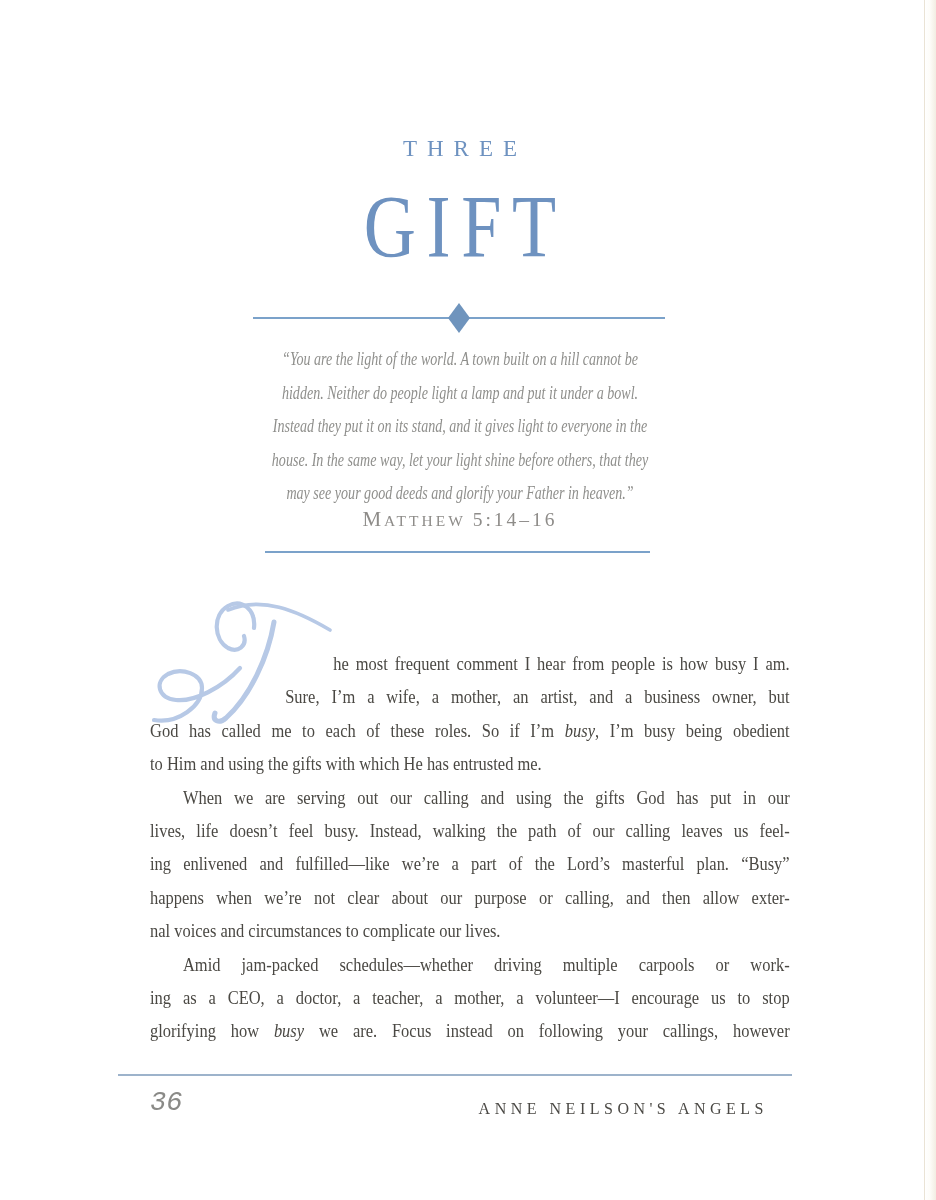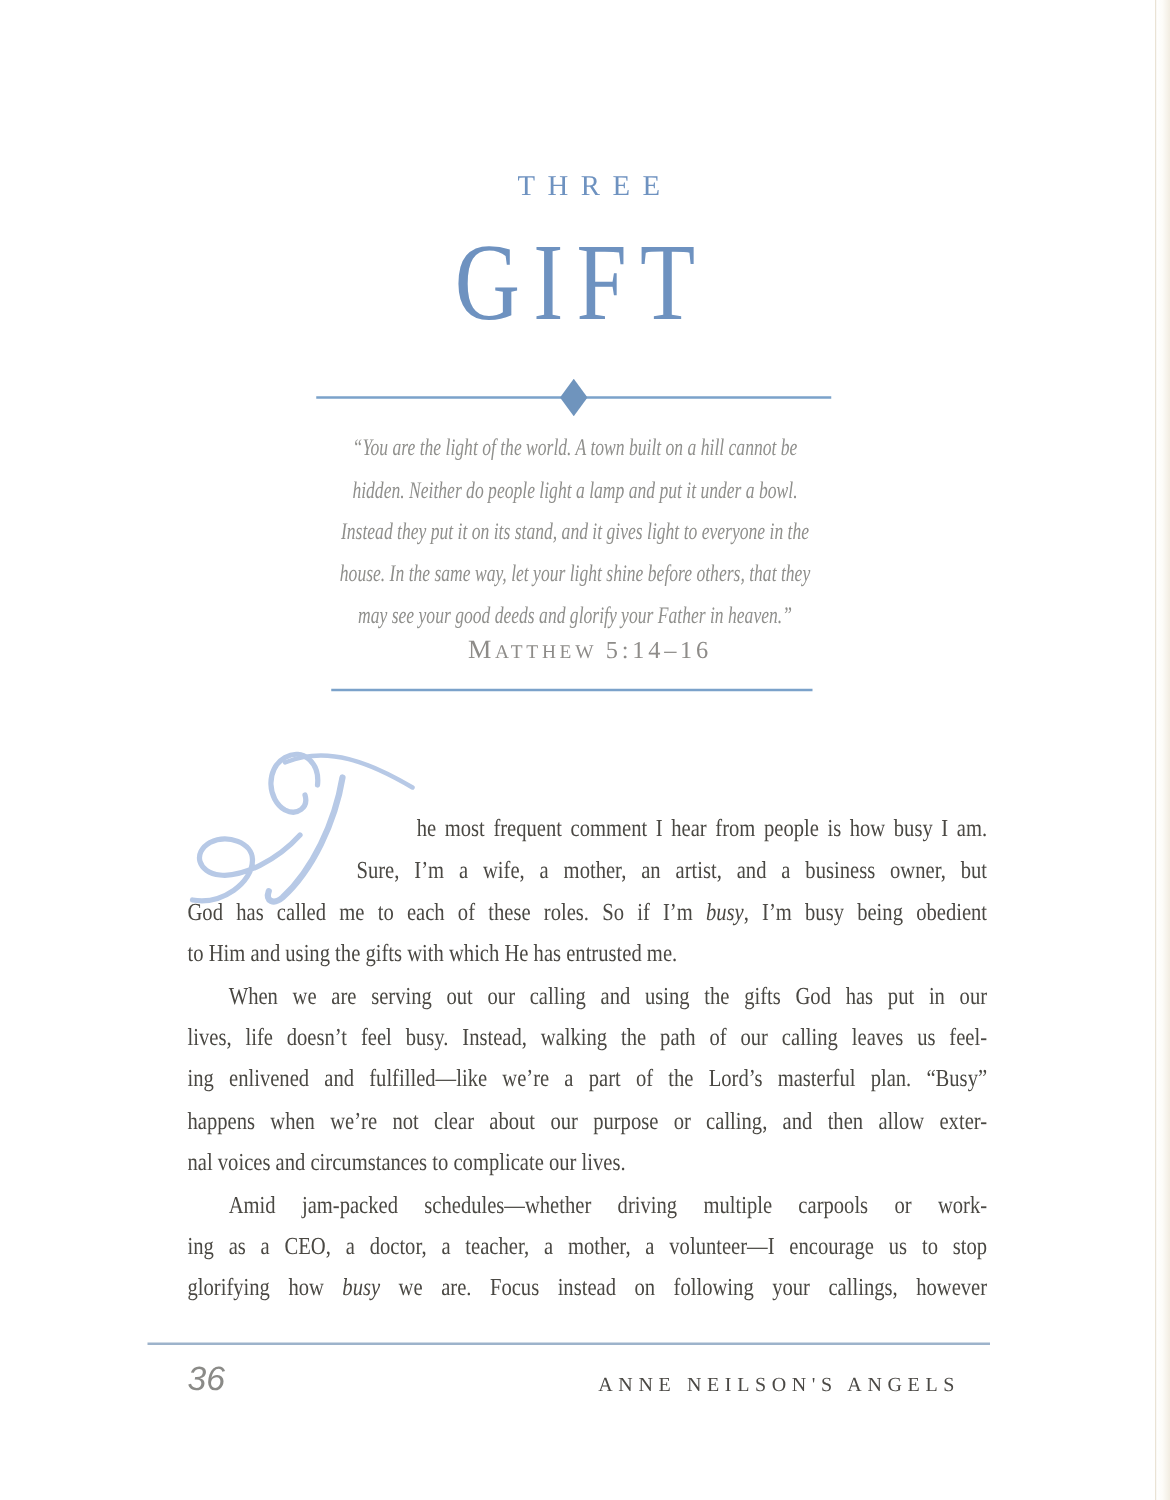--- a/index.html
+++ b/index.html
@@ -7,21 +7,20 @@
     width:936px;height:1200px;position:relative;background:#ffffff;
     font-family:"Liberation Serif", serif;overflow:hidden;
   }
   .abs{position:absolute;}
 
   
   .chapter-number{
     top:136px;left:0;width:920px;text-align:center;
     font-size:23px;letter-spacing:10px;text-indent:10px;
     color:#6e92c0;
-    padding-left:11px;
   }
   .chapter-title{
     top:183px;left:0;width:920px;text-align:center;line-height:88px;
     font-size:88px;letter-spacing:13px;text-indent:13px;color:#6e92c0;
     transform:scaleX(.82);transform-origin:50% 50%;
   }
 
   
   .rule{height:2px;background:#7ba2ca;}
   .rule-top{top:317px;left:253px;width:412px;}
@@ -32,21 +31,21 @@
   }
 
   
   .epigraph{
     top:342px;left:0;width:920px;color:#8f8f8c;
     font-style:italic;font-size:19px;line-height:33.5px;
     transform:scaleX(.74);transform-origin:50% 0;
   }
   .epigraph .eline{text-align:center;white-space:nowrap;}
   .scripture-ref{
-    top:505px;left:12px;width:920px;text-align:center;color:#8e8c89;
+    top:505px;left:0;width:920px;text-align:center;color:#8e8c89;
     letter-spacing:3px;font-size:15.5px;line-height:28px;
   }
   .scripture-ref .big{font-size:21px;}
   .scripture-ref .nums{font-size:19.5px;}
 
   
   .body-text{
     top:647px;left:150px;width:757px;color:#4a4843;
     font-size:19.5px;line-height:33.4px;
     transform:scaleX(.845);transform-origin:0 0;
@@ -58,21 +57,21 @@
   .body-text .bline.ind-paragraph{text-indent:39px;}
   .body-text em{font-style:italic;}
 
   
   .drop-cap{top:584px;left:144px;width:190px;height:155px;}
 
   
   .footer-rule{top:1074px;left:118px;width:674px;height:2px;background:#9db3cb;}
   .page-number{
     top:1088px;left:150px;font-style:italic;font-size:27px;color:#8a8a87;
-    font-family:Liberation Sans, sans-serif;
+    font-family:Liberation Mono, monospace;
   }
   .running-head{
     top:1100px;right:168px;font-size:16px;letter-spacing:4.5px;color:#4b4945;
   }
 
   
   .page-edge{
     top:0;right:0;bottom:0;width:11px;
     background:linear-gradient(to right,#ffffff 0%,#fdfcf8 45%,#f2ede2 100%);
     border-left:1px solid #eae3d5;

